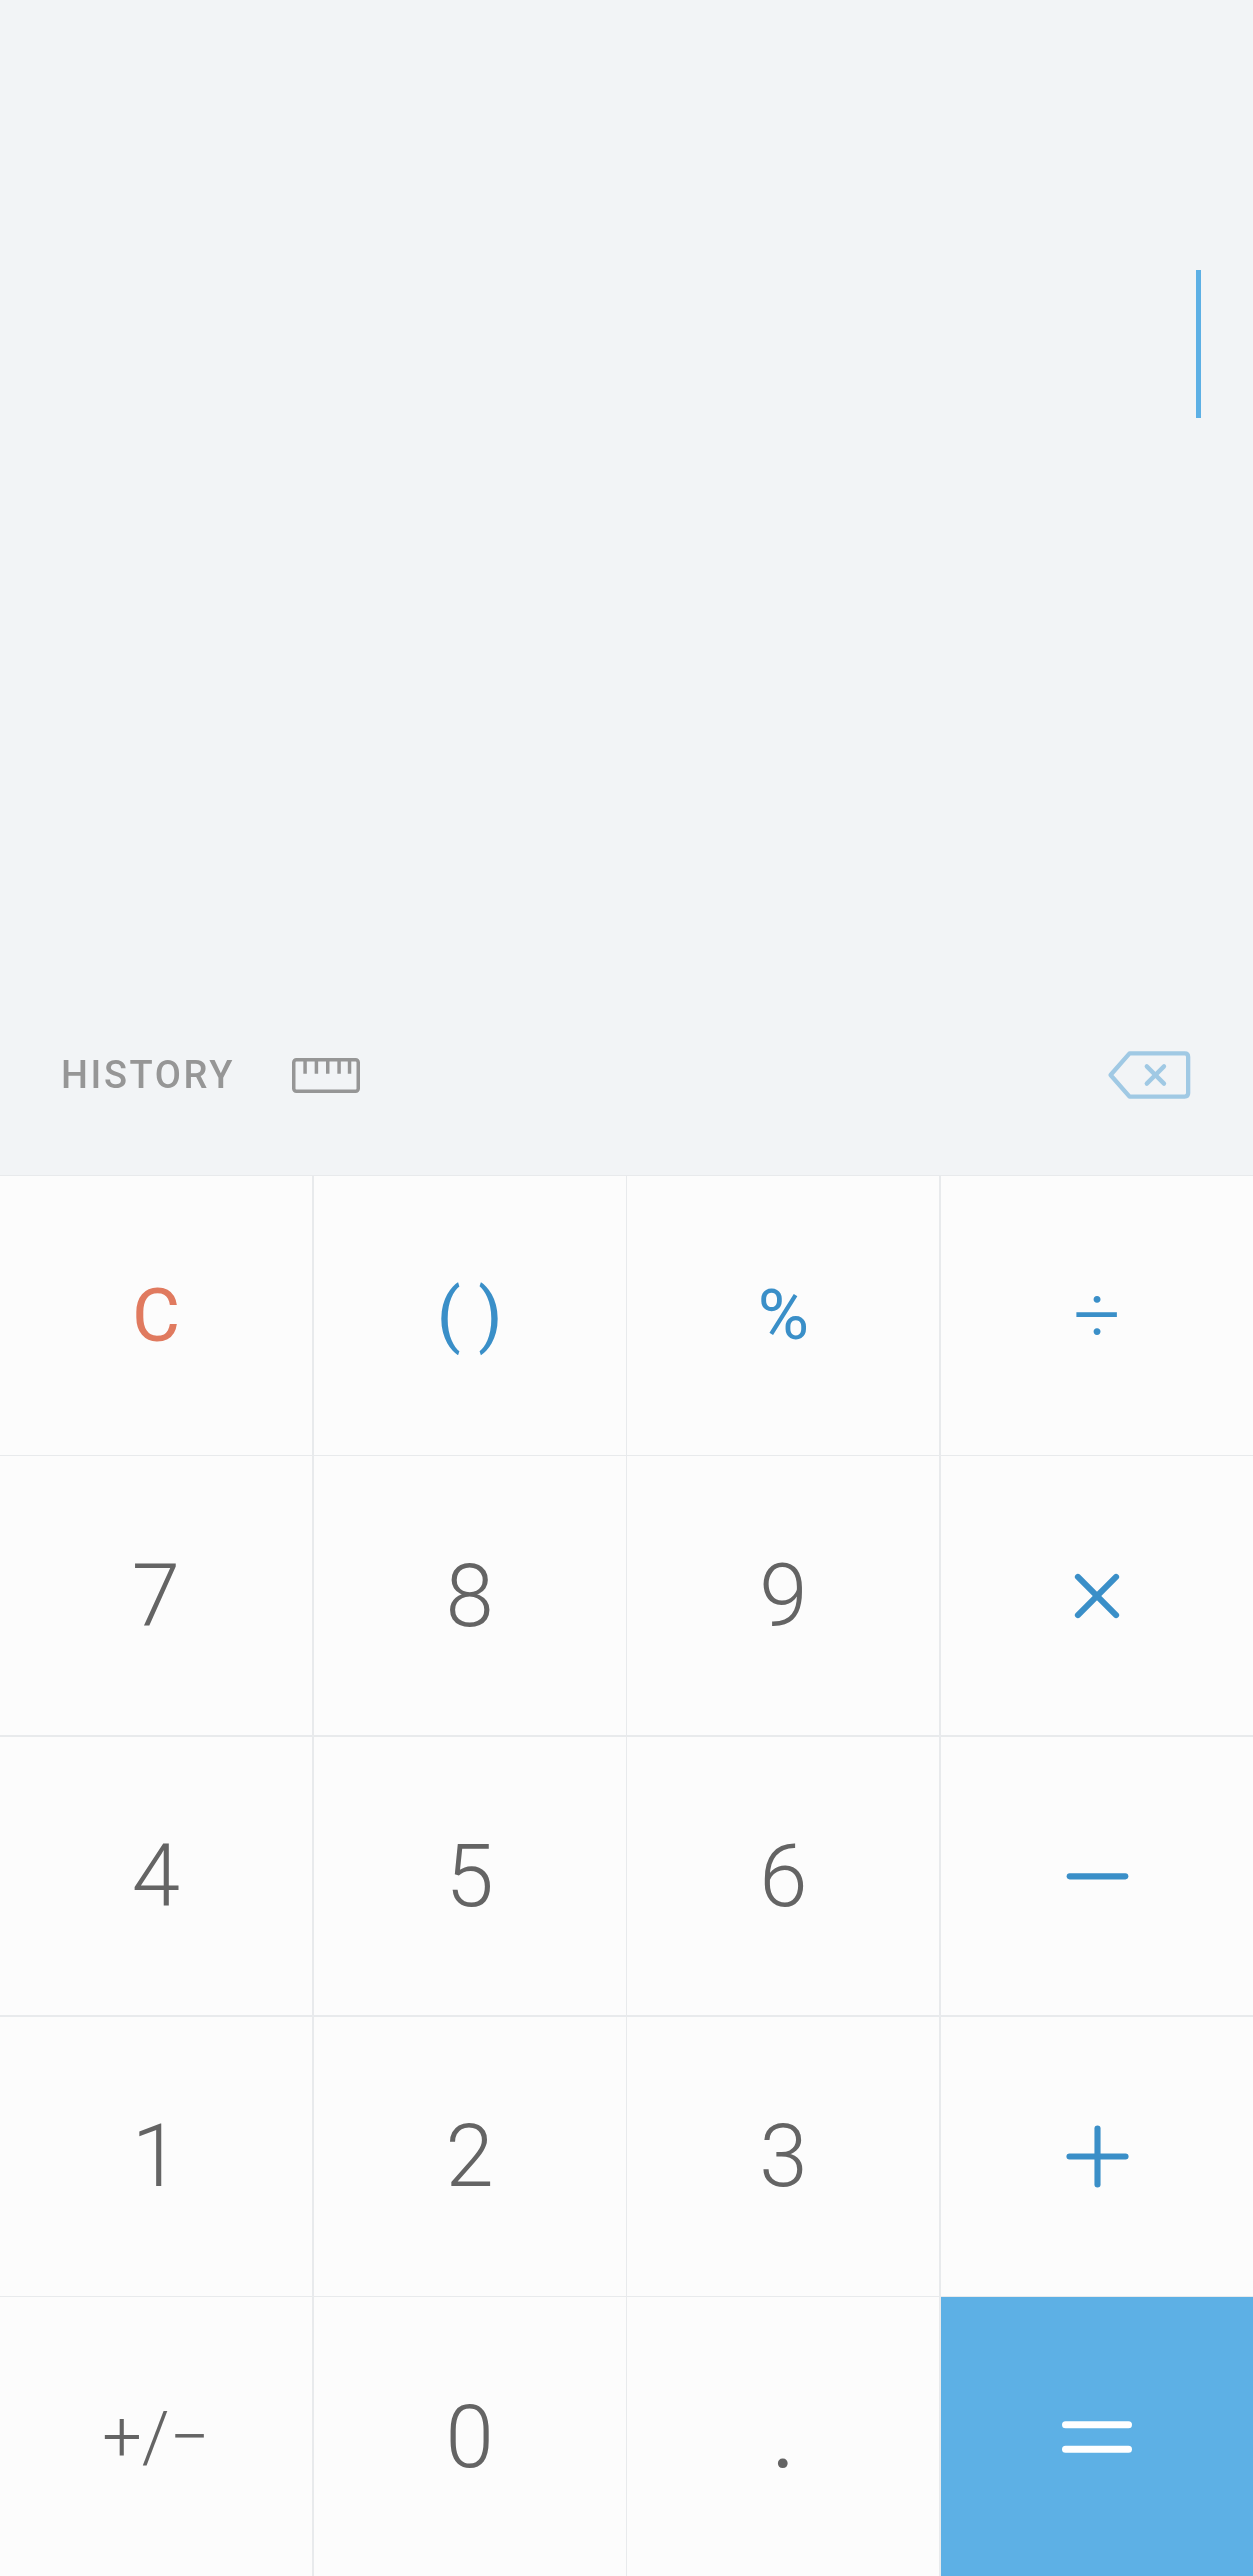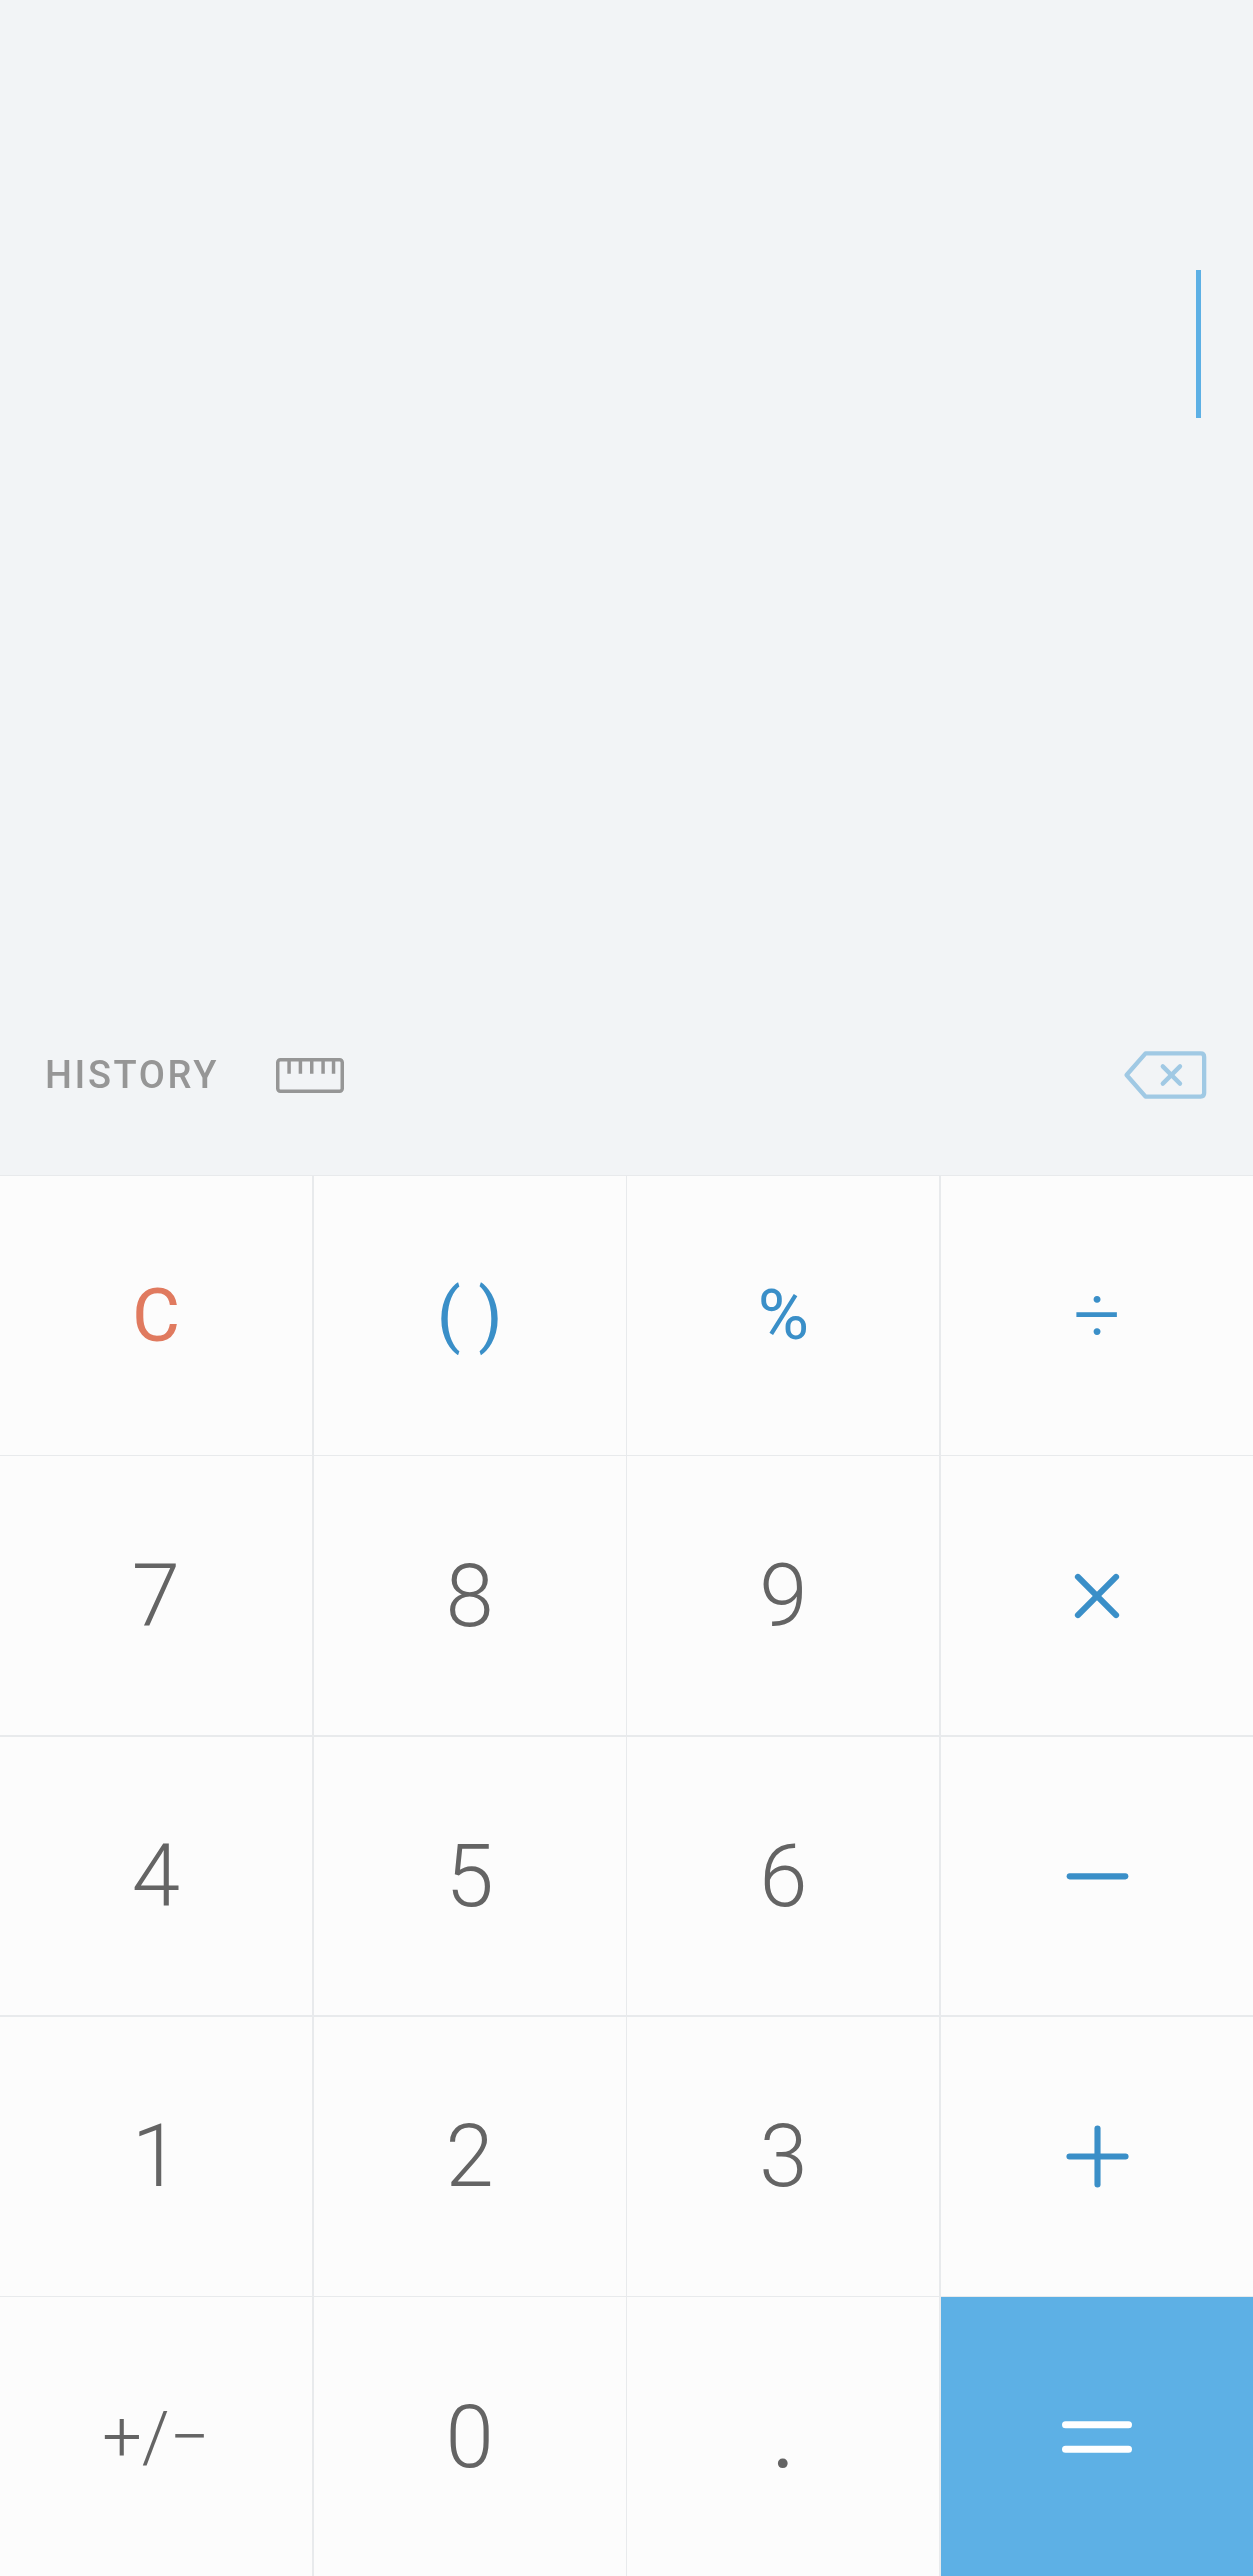--- a/index.html
+++ b/index.html
@@ -50,21 +50,21 @@
       width: 5.2px;
       height: 148px;
       background: #5db0e5;
     }
     
     .toolbar {
       height: 200px;
       background: #f2f4f6;
       display: flex;
       align-items: center;
-      padding: 0 45px;
+      padding: 0 61px;
       gap: 57px;
     }
     
     .history-btn {
       font-size: 38px;
       font-weight: 500;
       color: #969696;
       letter-spacing: 2.6px;
       cursor: pointer;
     }

